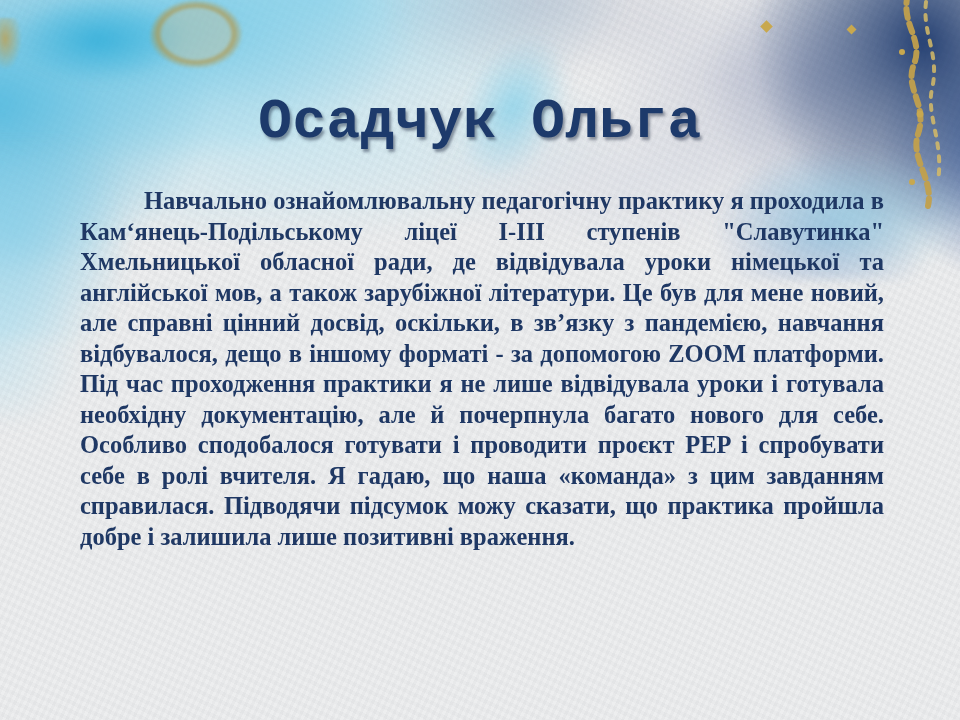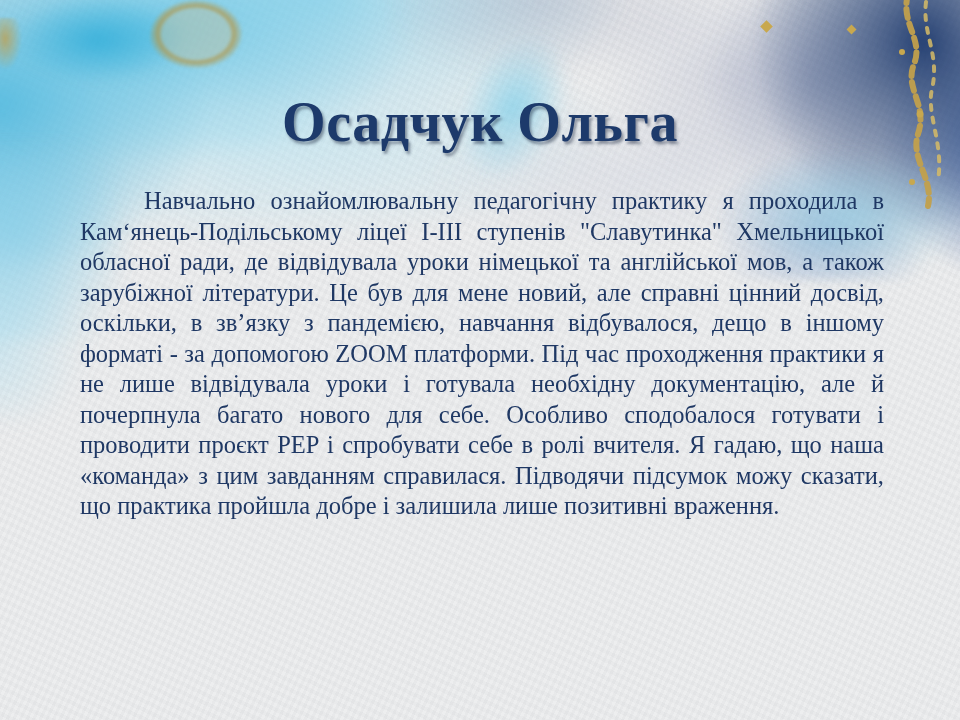--- a/index.html
+++ b/index.html
@@ -88,34 +88,34 @@
   }
   .gold-streak{position:absolute;right:8px;top:-6px;}
   .gold-speck{position:absolute;background:#c8a84e;width:9px;height:9px;transform:rotate(45deg);filter:blur(0.5px);}
   .speck-1{left:762px;top:22px;}
   .speck-2{left:848px;top:26px;width:7px;height:7px;}
   
   .content{position:relative;z-index:5;}
   .title{
     margin:0;padding:94px 20px 0 20px;
     text-align:center;
-    font-family:Liberation Serif, serif;
+    font-family:Liberation Mono, monospace;
     font-weight:700;
     font-size:56px;
     letter-spacing:0.5px;
     line-height:1;
     color:#1d3a6b;
     text-shadow:2px 3px 3px rgba(25,35,60,0.45);
   }
   .body-text{
     margin:36px 76px 0 80px;
     text-align:justify;
     text-indent:64px;
     font-family:"Liberation Serif",serif;
-    font-weight:400;
+    font-weight:700;
     font-size:24.5px;
     line-height:30.5px;
     color:#1f3864;
   }
 </style>
 </head>
 <body>
 
 <div class="slide">
 

